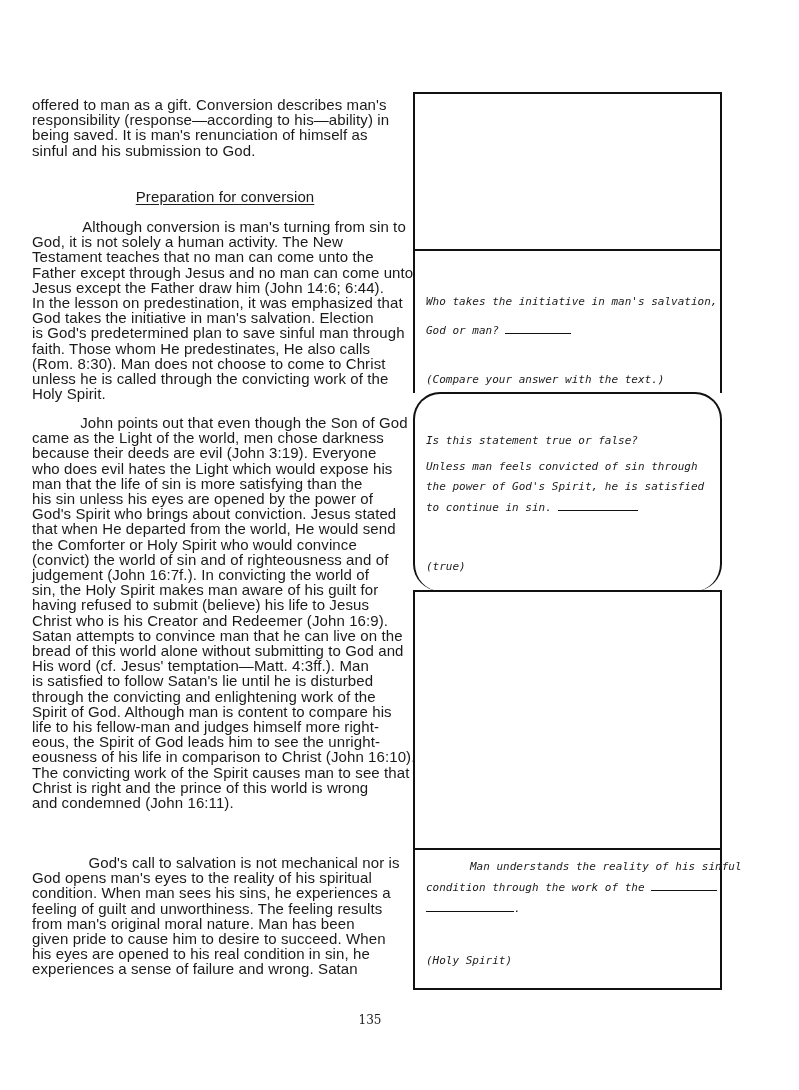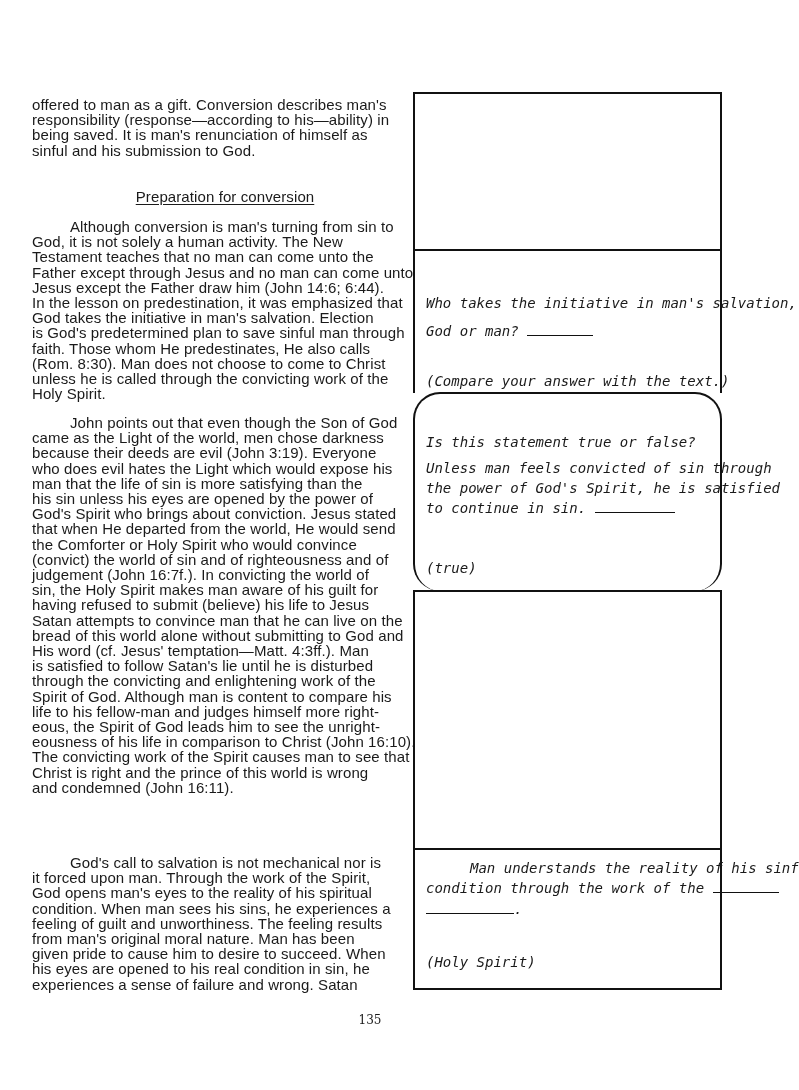--- a/index.html
+++ b/index.html
@@ -3,26 +3,26 @@
 <meta charset="utf-8">
 <style>
   html, body { margin: 0; padding: 0; background: #ffffff; }
   body { width: 799px; height: 1090px; position: relative; overflow: hidden; color: #1a1a1a; }
   .col {
     position: absolute; left: 32px; width: 386px;
     font-family: Liberation Sans, sans-serif; font-size: 15px; line-height: 15.2px;
     letter-spacing: 0.1px;
   }
   .col p { margin: 0; }
-  .indent { text-indent: 38px; }
+  .indent { text-indent: 38px; text-align: center; }
   .heading { text-decoration: underline; text-underline-offset: 2px; text-align: center; }
   .cell {
     position: absolute; left: 413px; width: 309px; box-sizing: border-box;
     border-left: 2px solid #111; border-right: 2px solid #111; border-top: 2px solid #111;
-    font-family: "DejaVu Sans Mono", monospace; font-style: italic; font-size: 14px;
+    font-family: "DejaVu Sans Mono", monospace; font-style: italic; font-size: 11px;
     padding-left: 10px; color: #1a1a1a;
   }
   .cell .ln { position: absolute; left: 11px; white-space: nowrap; }
   .blank { display: inline-block; border-bottom: 1px solid #111; height: 10px; vertical-align: baseline; }
   .page-num {
     position: absolute; top: 1013px; left: 0; width: 740px; text-align: center;
     font-family: "DejaVu Serif", serif; font-size: 12px;
   }
 </style>
 </head>
@@ -61,37 +61,37 @@
     <p>who does evil hates the Light which would expose his</p>
     <p>man that the life of sin is more satisfying than the</p>
     <p>his sin unless his eyes are opened by the power of</p>
     <p>God's Spirit who brings about conviction.  Jesus stated</p>
     <p>that when He departed from the world, He would send</p>
     <p>the Comforter or Holy Spirit who would convince</p>
     <p>(convict) the world of sin and of righteousness and of</p>
     <p>judgement (John 16:7f.).  In convicting the world of</p>
     <p>sin, the Holy Spirit makes man aware of his guilt for</p>
     <p>having refused to submit (believe) his life to Jesus</p>
+    <p>Christ who is his Creator and Redeemer (John 16:9).</p>
     <p>Satan attempts to convince man that he can live on the</p>
     <p>bread of this world alone without submitting to God and</p>
     <p>His word (cf. Jesus' temptation—Matt. 4:3ff.).  Man</p>
     <p>is satisfied to follow Satan's lie until he is disturbed</p>
     <p>through the convicting and enlightening work of the</p>
     <p>Spirit of God.  Although man is content to compare his</p>
     <p>life to his fellow-man and judges himself more right-</p>
     <p>eous, the Spirit of God leads him to see the unright-</p>
     <p>eousness of his life in comparison to Christ (John 16:10).</p>
     <p>The convicting work of the Spirit causes man to see that</p>
     <p>Christ is right and the prince of this world is wrong</p>
     <p>and condemned (John 16:11).</p>
   </div>
 
 <div class="col" id="p3" style="top:855px;">
     <p class="indent">God's call to salvation is not mechanical nor is</p>
-    <p>it forced upon man.  Through the work of the Spirit,</p>
     <p>God opens man's eyes to the reality of his spiritual</p>
     <p>condition.  When man sees his sins, he experiences a</p>
     <p>feeling of guilt and unworthiness.  The feeling results</p>
     <p>from man's original moral nature.  Man has been</p>
     <p>given pride to cause him to desire to succeed.  When</p>
     <p>his eyes are opened to his real condition in sin, he</p>
     <p>experiences a sense of failure and wrong.  Satan</p>
   </div>
 
 <div class="cell" style="top:92px;height:158px;"></div>

